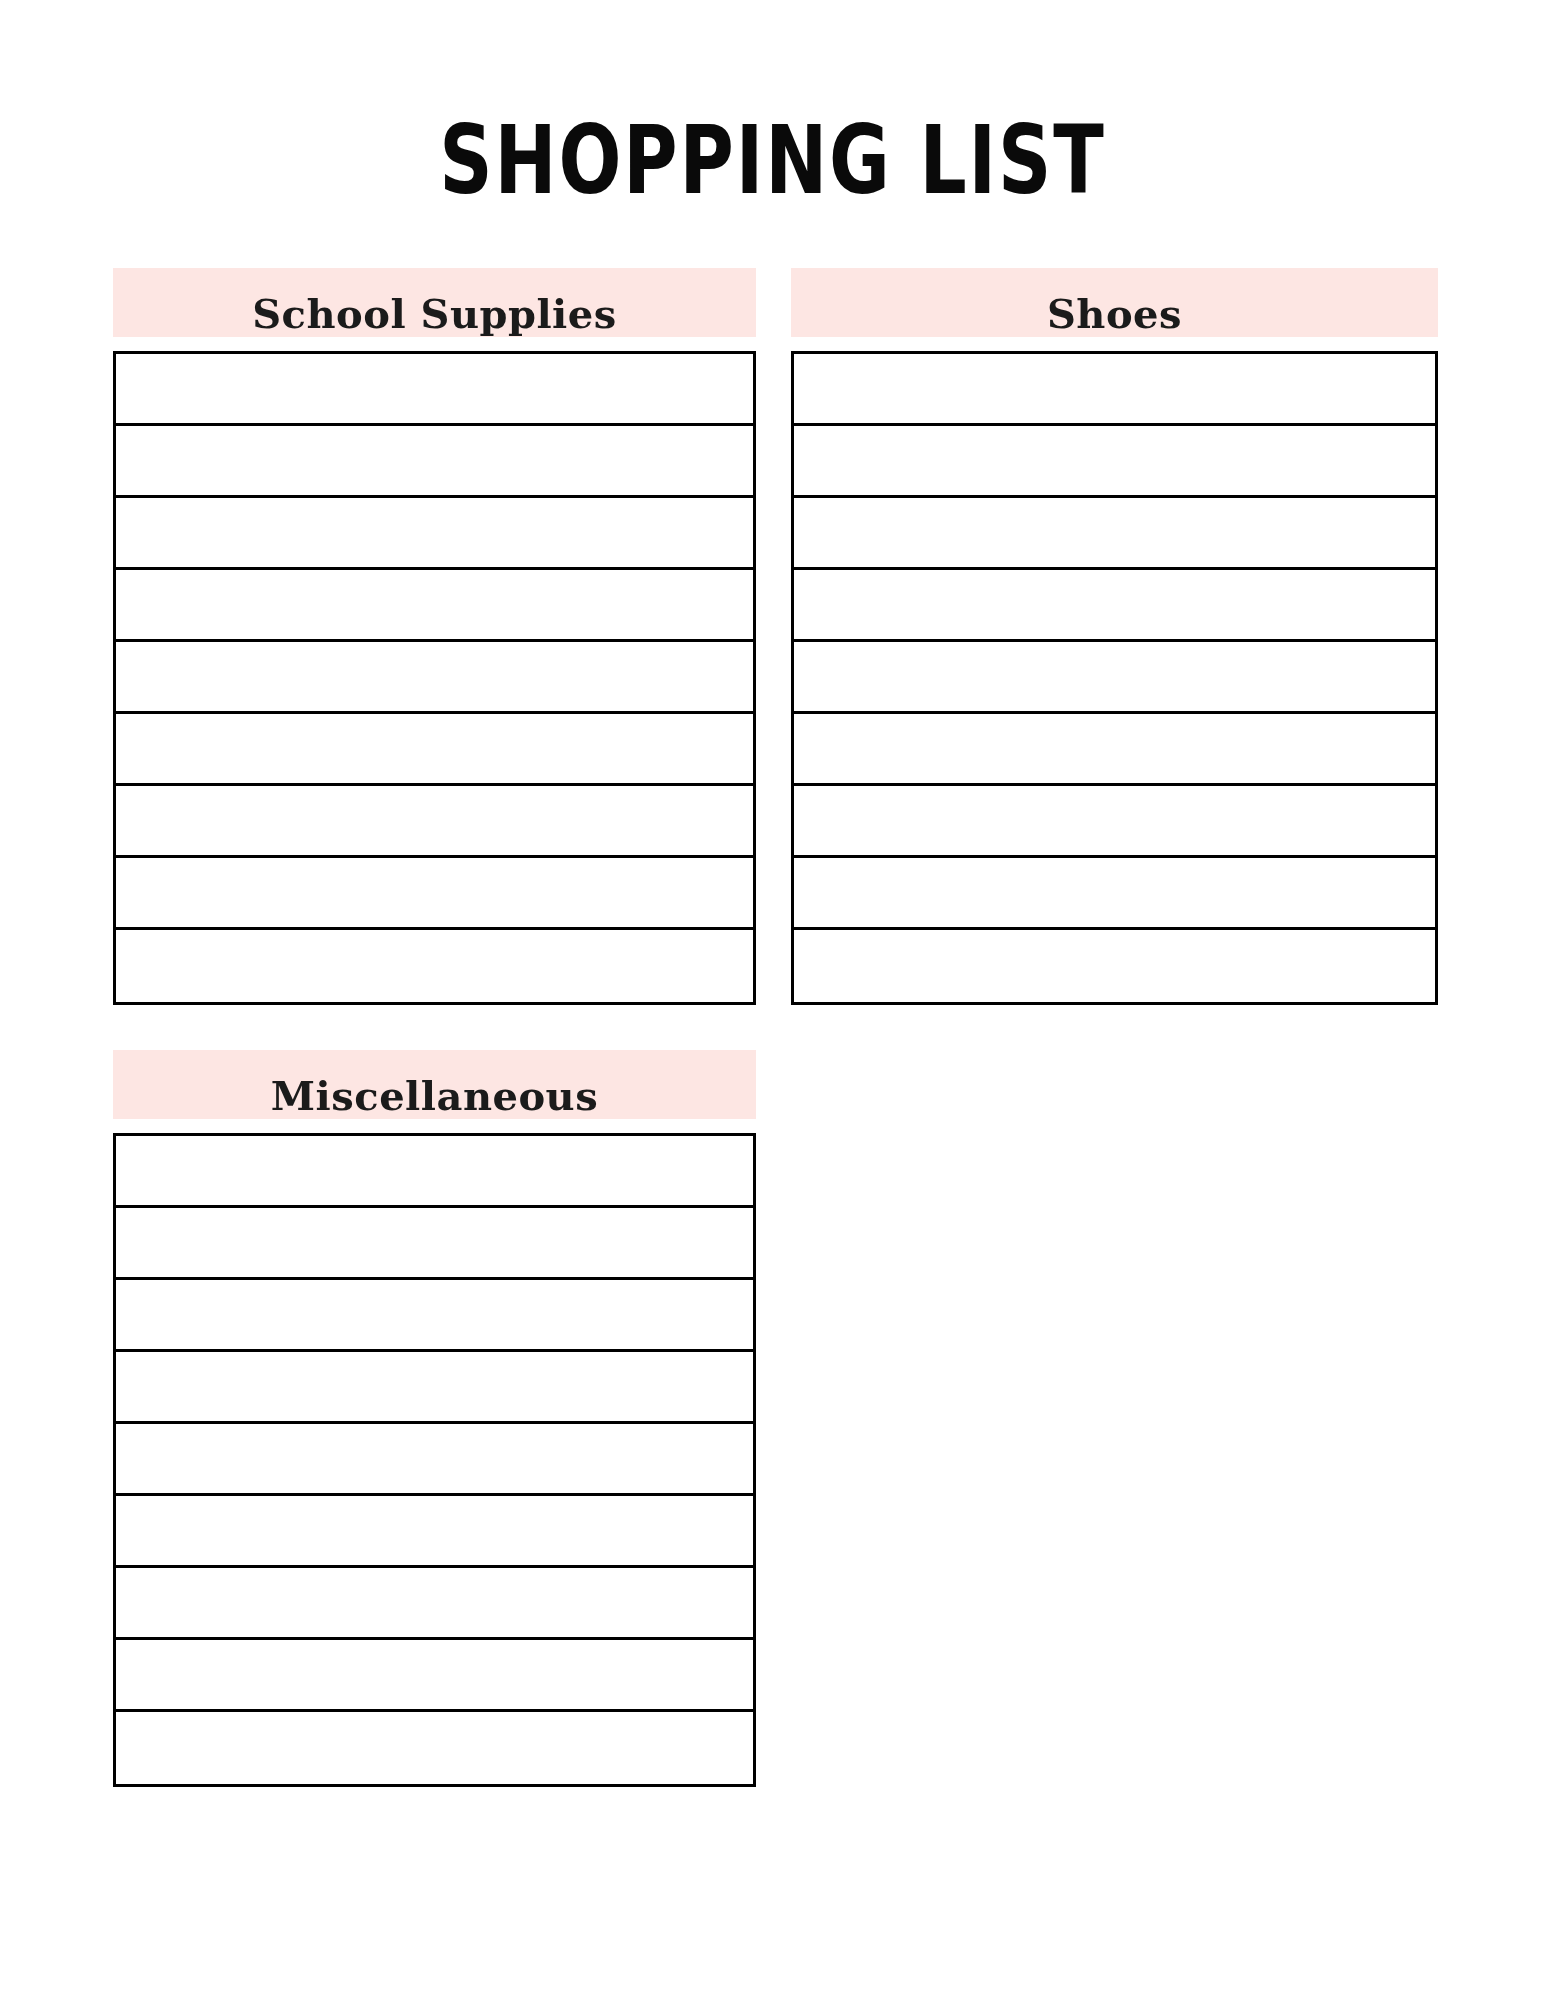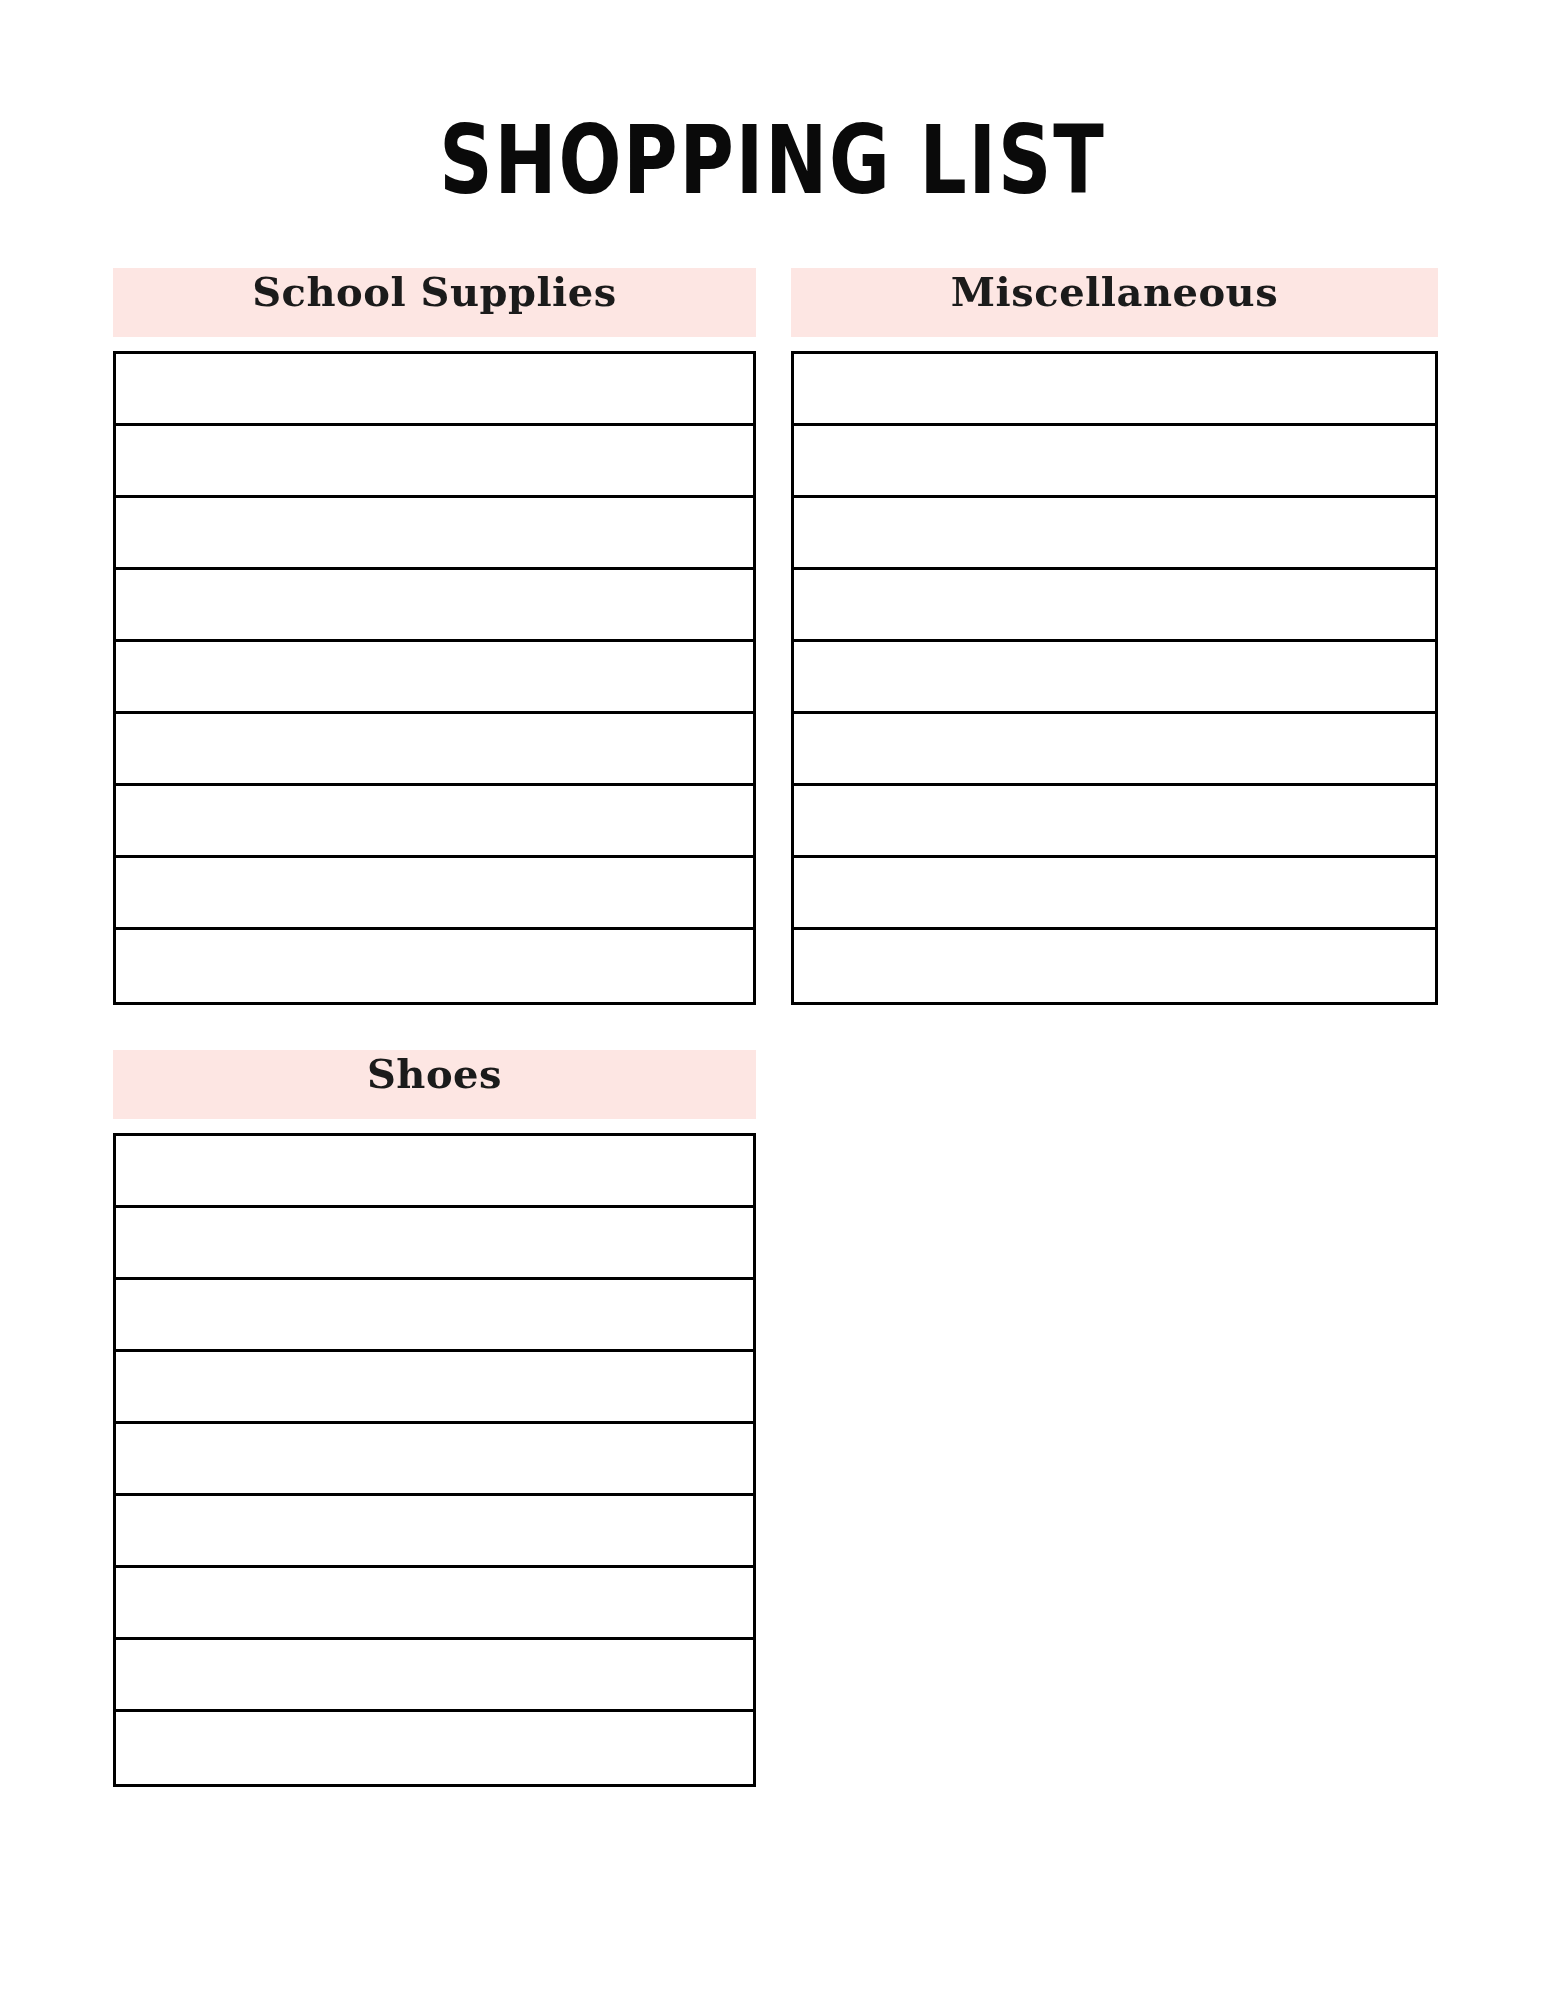--- a/index.html
+++ b/index.html
@@ -36,21 +36,21 @@
     column-gap:35px;
     row-gap:45px;
   }
 
   .section { display:block; }
 
   .section-header {
     height:69px;
     background:var(--header-bg, #fde6e3);
     display:flex;
-    align-items:flex-start;
+    align-items:flex-end;
     justify-content:center;
   }
 
   .section-label {
     font-family:"DejaVu Serif", serif;
     font-weight:bold;
     font-size:40px;
     color:var(--header-text, #1b1b1b);
     letter-spacing:0.5px;
   }
@@ -90,38 +90,38 @@
           <div class="row"></div>
           <div class="row"></div>
           <div class="row"></div>
           <div class="row"></div>
         </div>
     </section>
 
 
     <section class="section">
       <div class="section-header">
-        <span class="section-label">Miscellaneous</span>
+        <span class="section-label">Shoes</span>
       </div>
       <div class="section-table">
           <div class="row"></div>
           <div class="row"></div>
           <div class="row"></div>
           <div class="row"></div>
           <div class="row"></div>
           <div class="row"></div>
           <div class="row"></div>
           <div class="row"></div>
           <div class="row"></div>
         </div>
     </section>
 
     <section class="section">
       <div class="section-header">
-        <span class="section-label">Shoes</span>
+        <span class="section-label">Miscellaneous</span>
       </div>
       <div class="section-table">
           <div class="row"></div>
           <div class="row"></div>
           <div class="row"></div>
           <div class="row"></div>
           <div class="row"></div>
           <div class="row"></div>
           <div class="row"></div>
           <div class="row"></div>

